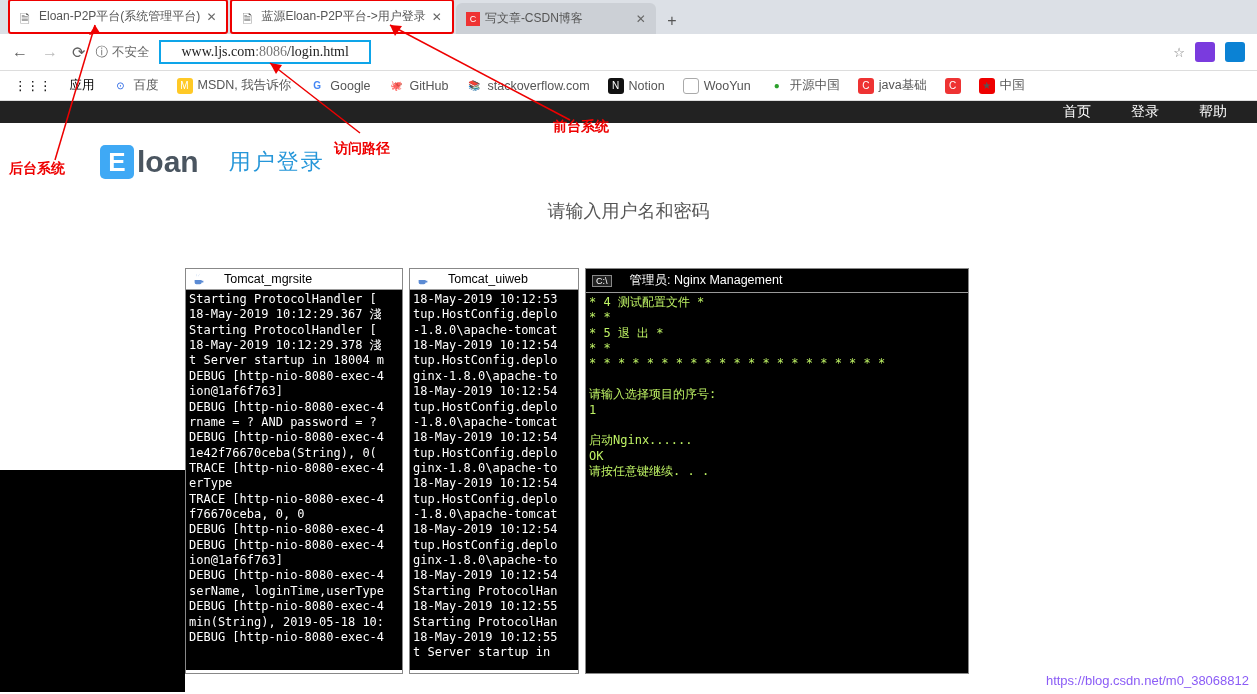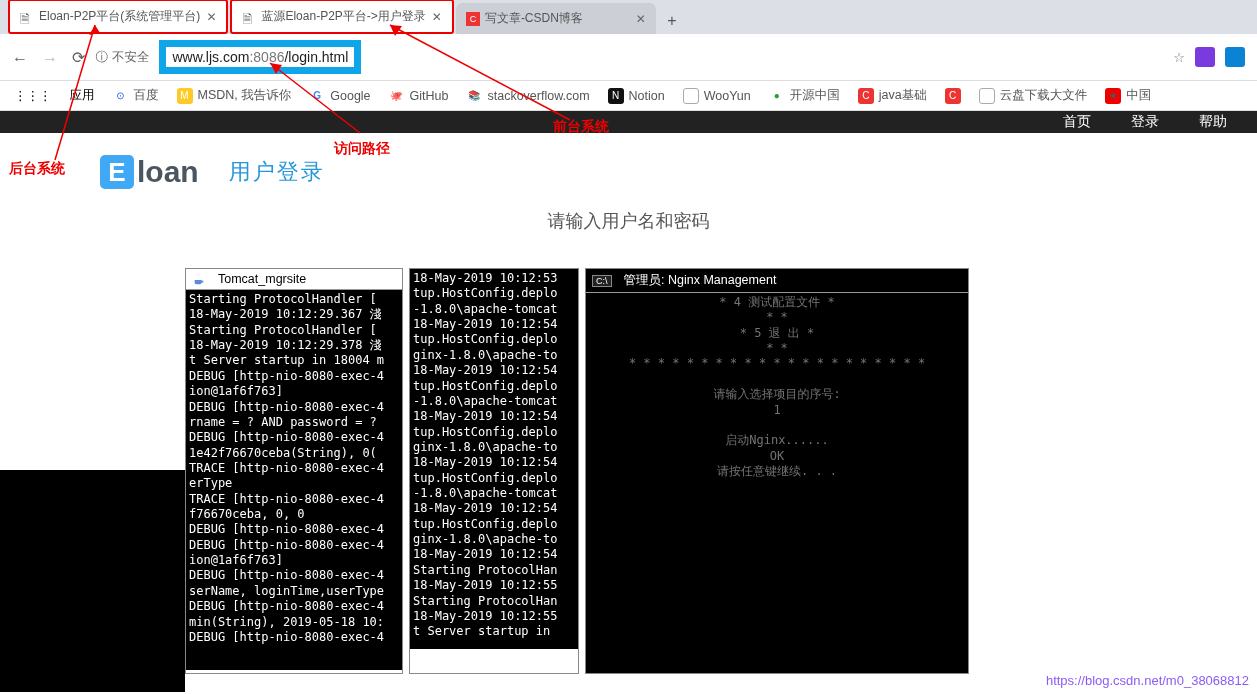--- a/index.html
+++ b/index.html
@@ -11,21 +11,21 @@
   .tab.inactive { background: #ccd0d6; }
   .tab .favicon { width: 14px; height: 14px; display:inline-block; }
   .tab .close { color: #666; }
   .tab-red { border: 2px solid #e00; border-radius: 3px; }
   .addtab { width: 28px; text-align: center; color: #555; font-size: 16px; padding-bottom:4px; }
 
   
   .addr-row { display:flex; align-items:center; gap:10px; padding:6px 12px; background:#fff; border-bottom:1px solid #ddd; }
   .nav-icons { display:flex; gap:14px; color:#616161; font-size:16px; }
   .warn { display:flex; align-items:center; gap:4px; color:#666; font-size:12.5px; }
-  .url-box { border:7px solid #0ea5e9; padding:2px 6px; font-size:14px; color:#222; }
+  .url-box { border:2px solid #0ea5e9; padding:2px 20px; font-size:14px; color:#222;font-family:Liberation Serif, serif; }
   .url-box .port { color: #777; }
   .star { margin-left:auto; color:#777; }
 
   
   .bm-row { display:flex; align-items:center; gap:18px; padding:6px 14px; background:#fff; border-bottom:1px solid #ddd; font-size:12.5px; }
   .bm { display:flex; align-items:center; gap:5px; color:#555; }
   .bm .ico { width:16px; height:16px; display:inline-flex; align-items:center; justify-content:center; border-radius:3px; font-size:10px; }
   .bm .ico.m { background:#ffc926; color:#fff; }
   .bm .ico.g { color:#4285f4; font-weight:bold; }
   .bm .ico.n { background:#111; color:#fff; }
@@ -42,25 +42,25 @@
   .prompt { text-align:center; color:#555; font-size:18px; margin-top: -2px; }
 
   
   .anno { position:absolute; color:#e00; font-size:14px; font-weight:bold; }
   .arrow { position:absolute; pointer-events:none; }
 
   
   .terms { position:absolute; top:268px; left:185px; display:flex; gap:6px; }
   .term { border:1px solid #888; background:#fff; width:218px; }
   .term.wide { width:384px; }
-  .term-title { display:flex; align-items:center; gap:12px; padding:3px 6px; font-size:12.5px; background:#fff; border-bottom:1px solid #999; }
+  .term-title { display:flex; align-items:center; gap:18px; padding:3px 6px; font-size:12.5px; background:#fff; border-bottom:1px solid #999; }
   .term-title.dark { background:#000; color:#fff; }
   .coffee { width:14px; height:14px; display:inline-block; }
   .term-body { background:#000; color:#fff; font-family:"Consolas",monospace; font-size:12px; line-height:1.28; padding:2px 3px; white-space:pre; overflow:hidden; height:380px; }
-  .term-body.green { color:#737373;text-align:center; }
+  .term-body.green { color:#bef264; }
 
   .watermark { position:absolute; right:8px; bottom:6px; color:#8b5cf6; font-size:13px; }
   .black-strip { position:absolute; left:0; top:470px; width:185px; height:222px; background:#000; }
 </style>
 </head>
 <body>
 
 <div class="tab-bar">
   <div class="tab tab-red">
     <span style="display:flex;gap:5px;align-items:center;">
@@ -138,24 +138,20 @@
   <span class="bm">
       <span class="ico" style="color:#2ca02c;">●</span>
       <span>开源中国</span>
     </span>
   <span class="bm">
       <span class="ico j">C</span>
       <span>java基础</span>
     </span>
   <span class="bm">
       <span class="ico c">C</span>
-    </span>
-  <span class="bm">
-      <span class="ico d"></span>
-      <span>云盘下载大文件</span>
     </span>
   <span class="bm">
       <span class="ico" style="background:#e00;">★</span>
       <span>中国</span>
     </span>
 </div>
 
 <div class="app-header">
   <span>首页</span>
   <span>登录</span>
@@ -217,20 +213,26 @@
 DEBUG [http-nio-8080-exec-4
 DEBUG [http-nio-8080-exec-4
 ion@1af6f763]
 DEBUG [http-nio-8080-exec-4
 serName, loginTime,userType
 DEBUG [http-nio-8080-exec-4
 min(String), 2019-05-18 10:
 DEBUG [http-nio-8080-exec-4</div>
   </div>
   <div class="term" style="width:170px;">
+    <div class="term-title">
+        <svg class="coffee" viewBox="0 0 16 16">
+          <path fill="#5b8bd4" d="M3 9h8v3a2 2 0 01-2 2H5a2 2 0 01-2-2zM11 10h2v2h-2z"></path>
+        </svg>
+        <span>Tomcat_uiweb</span>
+      </div>
     <div class="term-body">18-May-2019 10:12:53
 tup.HostConfig.deplo
 -1.8.0\apache-tomcat
 18-May-2019 10:12:54
 tup.HostConfig.deplo
 ginx-1.8.0\apache-to
 18-May-2019 10:12:54
 tup.HostConfig.deplo
 -1.8.0\apache-tomcat
 18-May-2019 10:12:54

